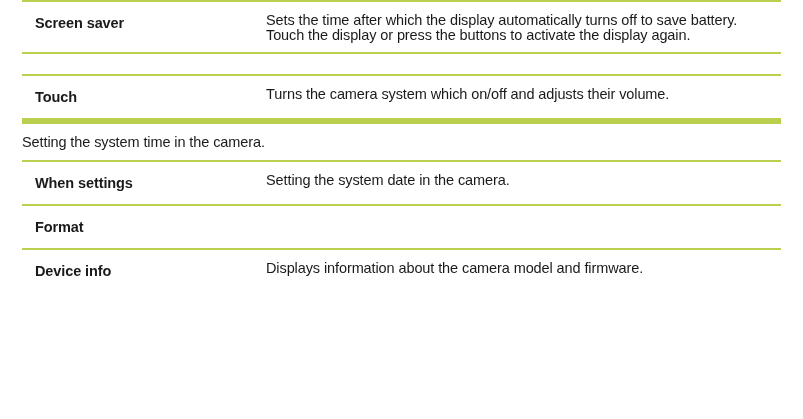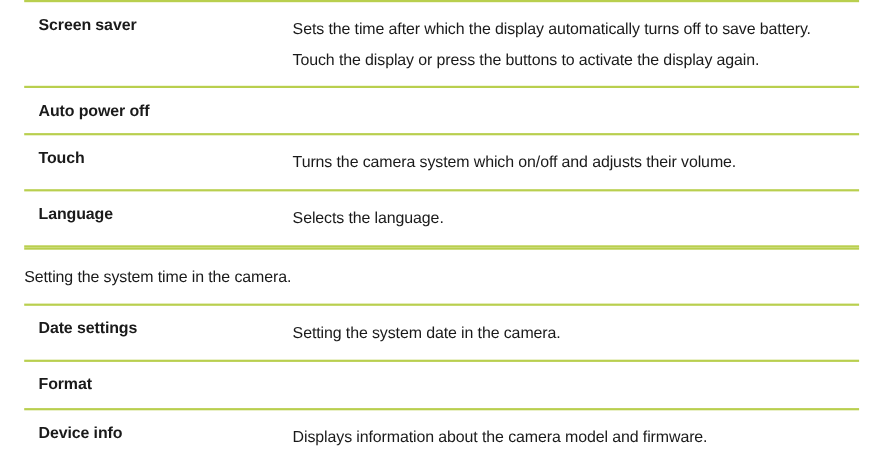--- a/index.html
+++ b/index.html
@@ -46,65 +46,60 @@
     letter-spacing: -0.1px;
   }
 
   .row .desc {
     flex: 1 1 auto;
     box-sizing: border-box;
     padding-right: 14px;
     font-size: 14.5px;
     font-weight: normal;
     color: #1a1a1a;
-    line-height: 28px;
+    line-height: 15px;
     letter-spacing: -0.1px;
   }
 
   .row.multiline-3 { padding-top: 11px; padding-bottom: 9px; }
   .row.multiline-2 { padding-top: 11px; padding-bottom: 9px; }
 </style>
 </head>
 <body>
 
 <div class="settings-table">
   <div class="divider"></div>
 
   <div class="row multiline-3">
     <div class="name">Screen saver</div>
     <div class="desc">Sets the time after which the display automatically turns off to save battery. Touch the display or press the buttons to activate the display again.</div>
   </div>
   <div class="divider"></div>
 
   <div class="row multiline-2">
-    <div class="name">Auto power off</div>
   </div>
   <div class="divider"></div>
 
   <div class="row">
     <div class="name">Touch</div>
     <div class="desc">Turns the camera system which on/off and adjusts their volume.</div>
   </div>
   <div class="divider"></div>
 
-  <div class="row">
-    <div class="name">Language</div>
-    <div class="desc">Selects the language.</div>
-  </div>
   <div class="divider"></div>
 
   <div class="divider"></div>
 
   <div class="row">
     <div class="desc">Setting the system time in the camera.</div>
   </div>
   <div class="divider"></div>
 
   <div class="row">
-    <div class="name">Date settings</div>
+    <div class="name">When settings</div>
     <div class="desc">Setting the system date in the camera.</div>
   </div>
   <div class="divider"></div>
 
   <div class="row">
     <div class="name">Format</div>
   </div>
   <div class="divider"></div>
 
   <div class="row">

